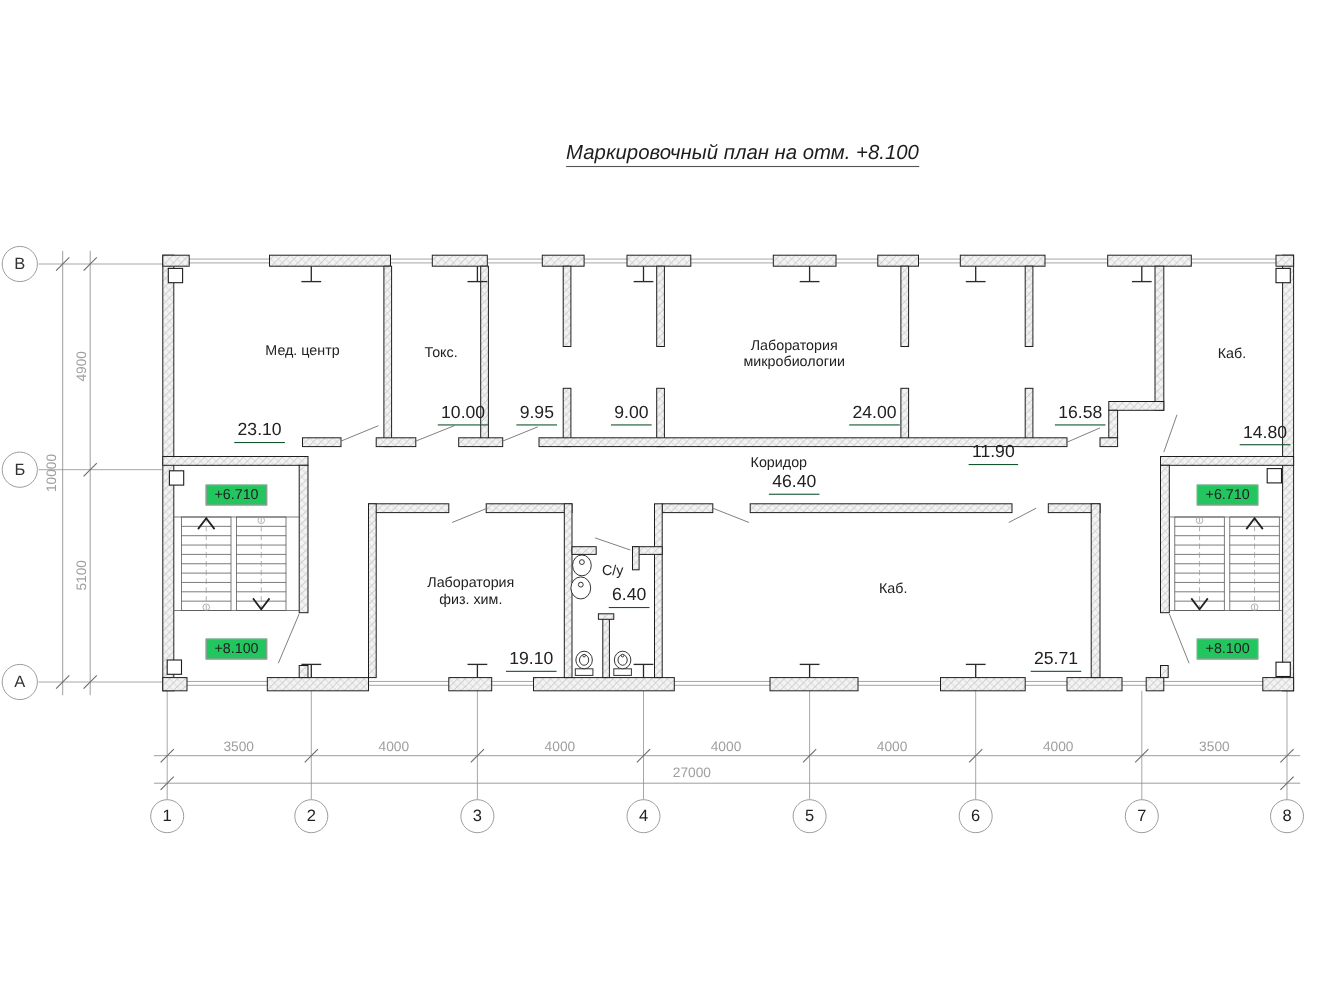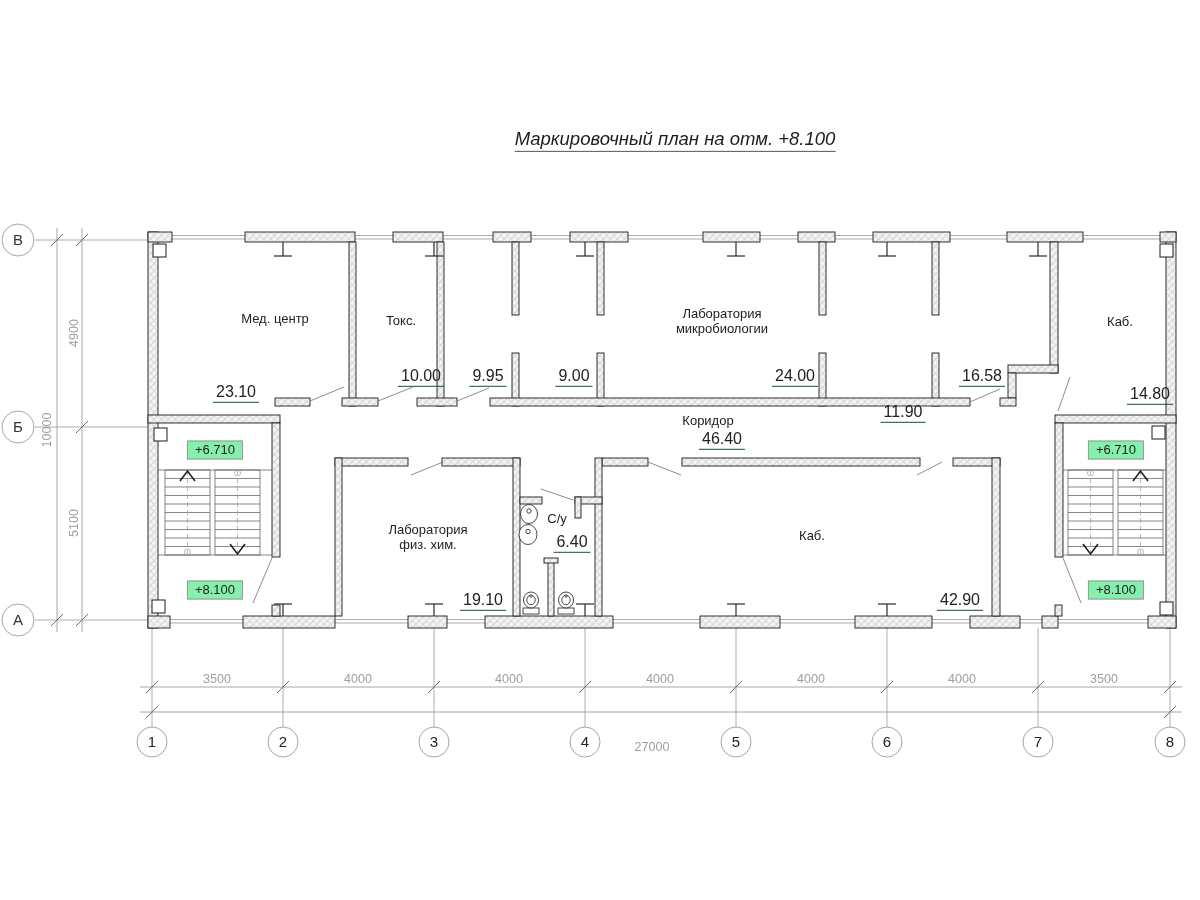--- a/index.html
+++ b/index.html
@@ -2,21 +2,21 @@
 <html><head>
 <meta charset="utf-8">
 <style>
   html,body{margin:0;padding:0;background:#ffffff;}
   .canvas{position:relative;width:1200px;height:900px;background:#ffffff;overflow:hidden;
           font-family:"Liberation Sans", sans-serif;}
   .lbl{position:absolute;transform:translate(-50%,-50%);white-space:nowrap;color:#222;
        font-size:13px;line-height:1.15;text-align:center;}
   .lbl.wrap{white-space:normal;}
   .area{font-size:16px;border-bottom:1px solid #14532d;padding:0 3px 1px 3px;}
-  .level{font-size:13px;border:1px solid #999;background:#86efac;padding:1px 7px;}
+  .level{font-size:13px;border:1px solid #999;background:#22c55e;padding:1px 7px;}
   .dim{font-size:12.5px;color:#9e9e9e;}
   .dim.vert{transform:translate(-50%,-50%) rotate(-90deg);}
   .axis-letter{font-size:15px;color:#333;}
   .axis-num{font-size:15px;color:#222;}
   .title{font-size:18.5px;font-style:italic;color:#1d1d1d;border-bottom:1px solid #555;
          padding-bottom:2px;}
   svg{position:absolute;left:0;top:0;}
 </style>
 </head>
 <body>
@@ -340,21 +340,21 @@
 <div class="lbl dim vert" style="left:74px;top:523px;">5100</div>
 <div class="lbl dim vert" style="left:47px;top:430px;">10000</div>
 
 <div class="lbl dim" style="left:217px;top:679px;">3500</div>
 <div class="lbl dim" style="left:358px;top:679px;">4000</div>
 <div class="lbl dim" style="left:509px;top:679px;">4000</div>
 <div class="lbl dim" style="left:660px;top:679px;">4000</div>
 <div class="lbl dim" style="left:811px;top:679px;">4000</div>
 <div class="lbl dim" style="left:962px;top:679px;">4000</div>
 <div class="lbl dim" style="left:1104px;top:679px;">3500</div>
-<div class="lbl dim" style="left:652px;top:703px;margin-top:44px;">27000</div>
+<div class="lbl dim" style="left:629px;top:703px;">27000</div>
 
 <div class="lbl" style="left:248px;top:319px;margin-left:27px;">Мед. центр</div>
 <div class="lbl area" style="left:236px;top:393px;">23.10</div>
 
 <div class="lbl" style="left:401px;top:321px;">Токс.</div>
 <div class="lbl area" style="left:421px;top:377px;">10.00</div>
 
 <div class="lbl area" style="left:488px;top:377px;">9.95</div>
 <div class="lbl area" style="left:574px;top:377px;">9.00</div>
 
@@ -370,20 +370,20 @@
 <div class="lbl" style="left:708px;top:421px;">Коридор</div>
 <div class="lbl area" style="left:722px;top:440px;">46.40</div>
 
 <div class="lbl wrap" style="left:428px;top:538px;width:110px;text-align:center;">Лаборатория физ. хим.</div>
 <div class="lbl area" style="left:483px;top:601px;">19.10</div>
 
 <div class="lbl" style="left:557px;top:519px;">С/у</div>
 <div class="lbl area" style="left:572px;top:543px;">6.40</div>
 
 <div class="lbl" style="left:812px;top:536px;">Каб.</div>
-<div class="lbl area" style="left:960px;top:601px;">42.90</div>
+<div class="lbl area" style="left:960px;top:601px;">25.71</div>
 
 <div class="lbl level" style="left:215px;top:450px;">+6.710</div>
 <div class="lbl level" style="left:215px;top:590px;">+8.100</div>
 <div class="lbl level" style="left:1116px;top:450px;">+6.710</div>
 <div class="lbl level" style="left:1116px;top:590px;">+8.100</div>
 
 </div>
 
 </body></html>

